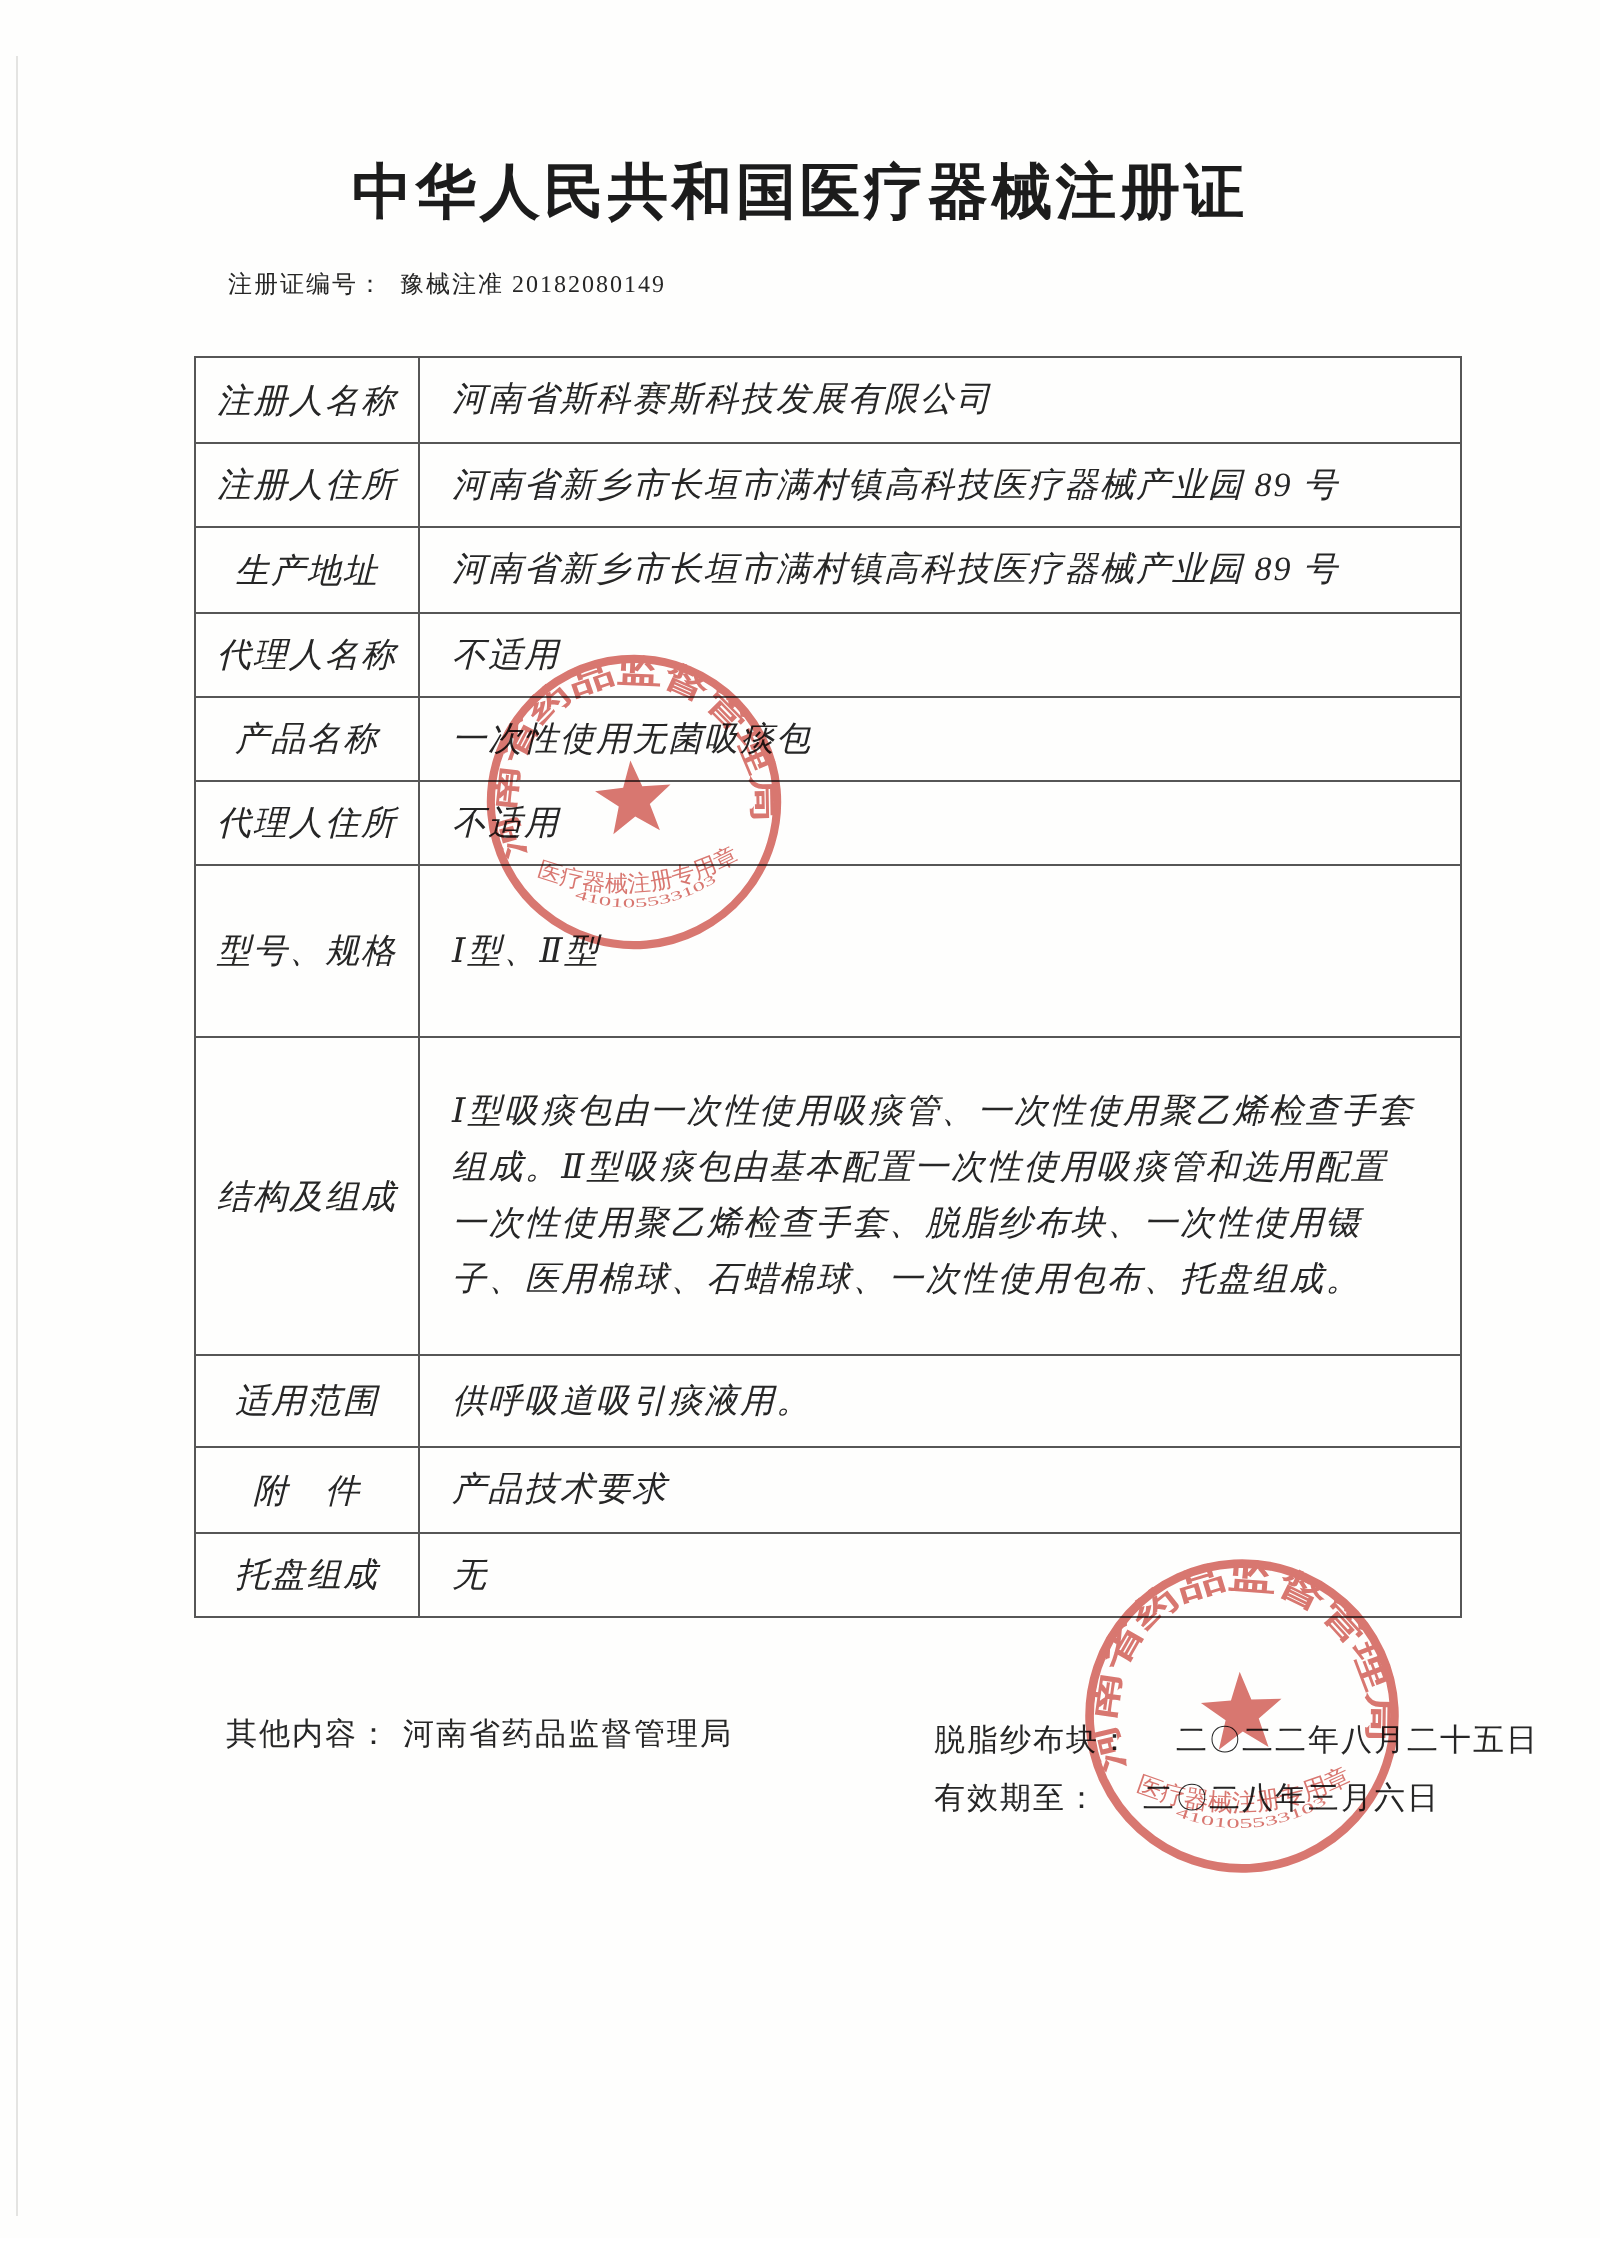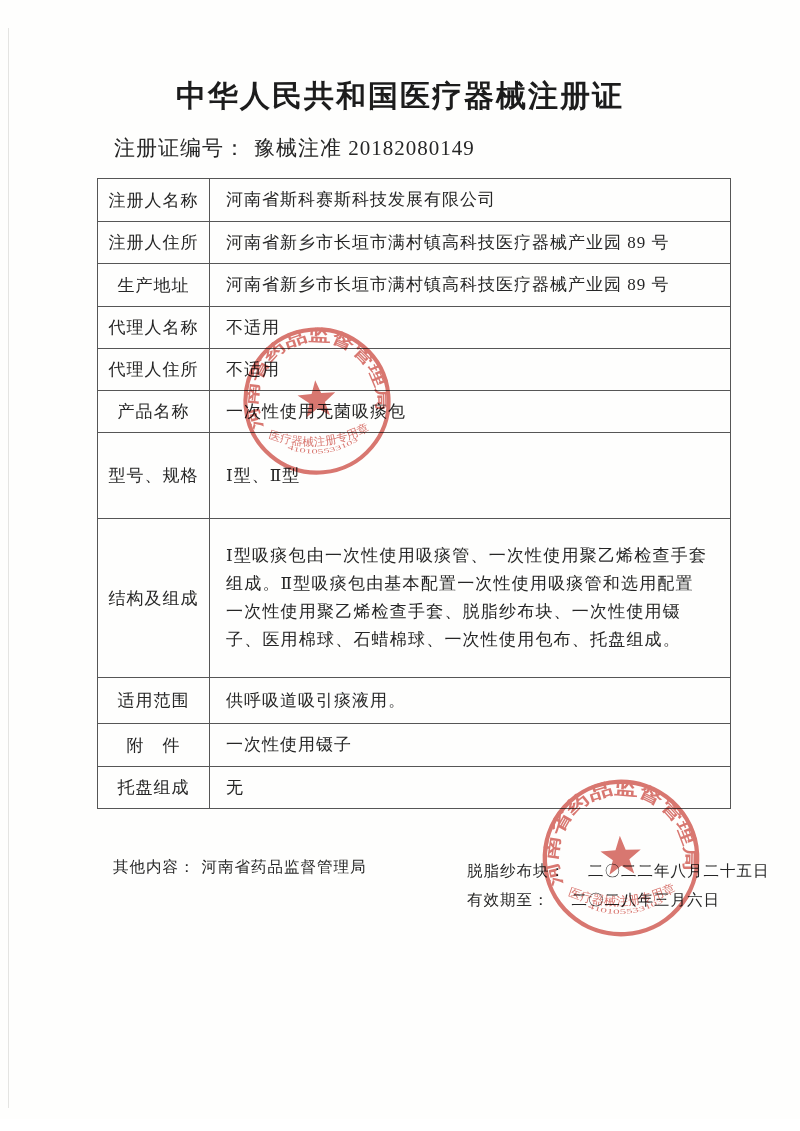--- a/index.html
+++ b/index.html
@@ -6,29 +6,29 @@
   .page{
     position:relative;width:800px;height:1119px;overflow:hidden;
     background:#fefefd;color:#262626;
     font-family:"Liberation Serif","DejaVu Serif",serif;
   }
   .edge-left{position:absolute;left:8px;top:28px;width:1px;height:1080px;background:#e4e4e2;}
   .doc-title{
     position:absolute;left:0;top:76px;width:100%;text-align:center;
     font-size:30px;font-weight:bold;letter-spacing:2px;color:#1c1c1c;
   }
-  .cert-line{position:absolute;left:114px;top:134px;font-size:21px;letter-spacing:1px;}
+  .cert-line{position:absolute;left:114px;top:134px;font-size:12px;letter-spacing:1px;}
   .cert-line .val{margin-left:8px;}
   table.cert{
     position:absolute;left:97px;top:178px;width:633px;
     border-collapse:collapse;table-layout:fixed;
   }
   table.cert td{
     border:1px solid #565656;font-size:17px;letter-spacing:1px;
-    vertical-align:middle;color:#262626;
+    vertical-align:middle;color:#262626;font-style:italic;
   }
   td.lbl{text-align:center;padding:0 2px;}
   td.val{padding:2px 14px 2px 16px;line-height:26px;}
   tr.rh-43{height:43px}tr.rh-42{height:42px}tr.rh-86{height:86px}
   tr.rh-159{height:159px}tr.rh-46{height:46px}
   td.val.long{padding:10px 20px 10px 16px;line-height:28px;letter-spacing:1.2px;}
   .footer-approval{position:absolute;left:113px;top:857px;font-size:15.5px;letter-spacing:1px;}
   .footer-approval .val{margin-left:6px;}
   .footer-dates{position:absolute;left:467px;top:856px;font-size:15.5px;letter-spacing:1px;}
   .footer-dates .dline{height:29px;line-height:29px;white-space:nowrap;}
@@ -66,42 +66,42 @@
     </tr>
     <tr class="rh-43">
       <td class="lbl">生产地址</td>
       <td class="val">河南省新乡市长垣市满村镇高科技医疗器械产业园 89 号</td>
     </tr>
     <tr class="rh-42">
       <td class="lbl">代理人名称</td>
       <td class="val">不适用</td>
     </tr>
     <tr class="rh-42">
+      <td class="lbl">产品名称</td>
+      <td class="val">一次性使用无菌吸痰包</td>
+    </tr>
+    <tr class="rh-42">
       <td class="lbl">代理人住所</td>
       <td class="val">不适用</td>
-    </tr>
-    <tr class="rh-42">
-      <td class="lbl">产品名称</td>
-      <td class="val">一次性使用无菌吸痰包</td>
     </tr>
     <tr class="rh-86">
       <td class="lbl">型号、规格</td>
       <td class="val">Ⅰ型、Ⅱ型</td>
     </tr>
     <tr class="rh-159">
       <td class="lbl">结构及组成</td>
       <td class="val long">Ⅰ型吸痰包由一次性使用吸痰管、一次性使用聚乙烯检查手套组成。Ⅱ型吸痰包由基本配置一次性使用吸痰管和选用配置一次性使用聚乙烯检查手套、脱脂纱布块、一次性使用镊子、医用棉球、石蜡棉球、一次性使用包布、托盘组成。</td>
     </tr>
     <tr class="rh-46">
       <td class="lbl">适用范围</td>
       <td class="val">供呼吸道吸引痰液用。</td>
     </tr>
     <tr class="rh-43">
       <td class="lbl">附　件</td>
-      <td class="val">一次性使用镊子</td>
+      <td class="val">产品技术要求</td>
     </tr>
     <tr class="rh-42">
       <td class="lbl">托盘组成</td>
       <td class="val">无</td>
     </tr>
   </tbody>
     </table>
 
   <div class="footer-approval">
     <span>其他内容：</span><span class="val">河南省药品监督管理局</span>

